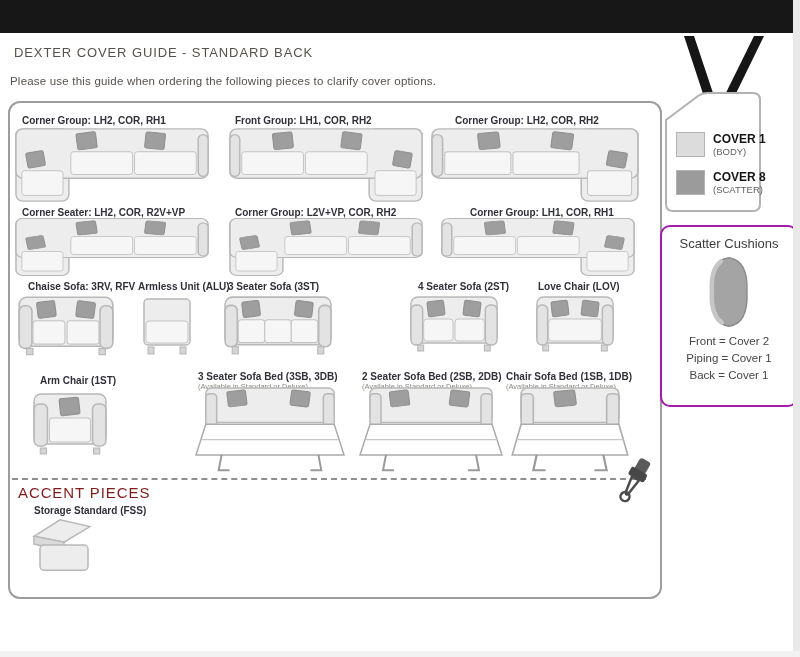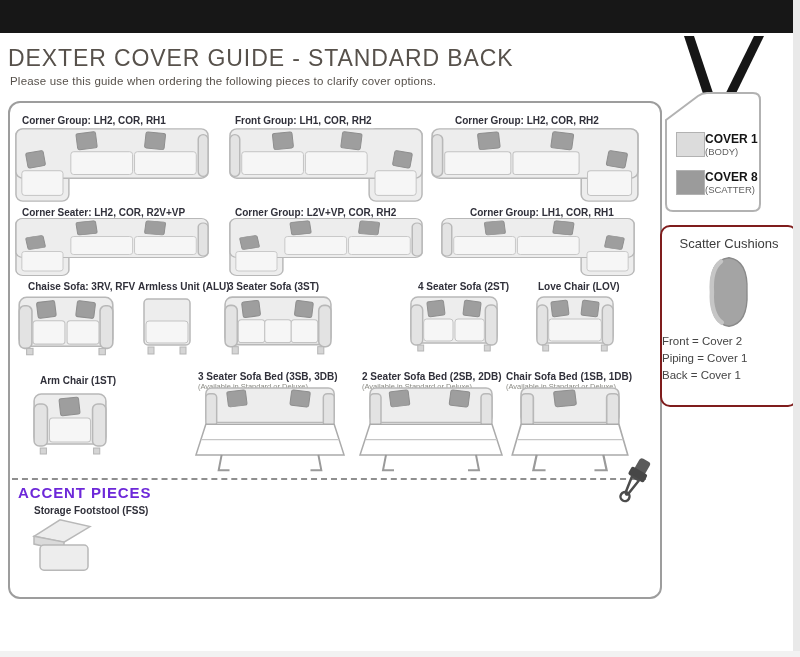--- a/index.html
+++ b/index.html
@@ -2,37 +2,37 @@
 <html><head>
 <meta charset="utf-8">
 <style>
   html,body{margin:0;padding:0}
   body{font-family:"Liberation Sans",sans-serif;background:#ffffff}
   .page{position:relative;width:800px;height:657px;background:#fff;overflow:hidden}
   .abs{position:absolute}
   .topbar{left:0;top:0;width:800px;height:33px;background:#171717}
   .edge-right{left:793px;top:0;width:7px;height:657px;background:#e9e9e9}
   .edge-bottom{left:0;top:651px;width:800px;height:6px;background:#f2f2f2}
-  .title{left:8px;top:45px;font-size:23px;letter-spacing:.9px;color:#57514b;font-weight:400}
+  .title{left:14px;top:45px;font-size:13px;letter-spacing:.9px;color:#57514b;font-weight:400}
   .subtitle{left:10px;top:75px;font-size:11.5px;letter-spacing:.2px;color:#57514b}
   .panel{left:8px;top:101px;width:650px;height:494px;border:2px solid #9d9d9d;border-radius:12px}
   .lbl{position:absolute;font-size:10px;font-weight:bold;color:#30303a;white-space:nowrap}
   .note{position:absolute;font-size:7.5px;color:#8a8a83;white-space:nowrap}
   .art{position:absolute}
   .flip{transform:scaleX(-1)}
   .divider{position:absolute;left:2px;top:375px;width:634px;border-top:2px dashed #8f8f8f}
-  .accent-heading{position:absolute;left:8px;top:381px;font-size:15px;letter-spacing:.9px;color:#6d28d9;font-weight:700}
+  .accent-heading{position:absolute;left:8px;top:381px;font-size:15px;letter-spacing:.9px;color:#7f1d1d;font-weight:400}
   .tag-wrap{left:650px;top:36px;width:132px;height:182px}
-  .tag-row{position:absolute;display:flex;align-items:flex-end}
+  .tag-row{position:absolute;display:flex;gap:8px;align-items:flex-end}
   .swatch{width:27px;height:23px;border:1px solid #b2b2b2}
   .cover-label{font-size:12px;font-weight:bold;color:#141414;line-height:13px}
   .cover-sub{font-size:9.5px;color:#5f5f5f;line-height:11px}
-  .scatter-box{left:660px;top:225px;width:134px;height:178px;border:2px solid #7f1d1d;border-radius:10px}
+  .scatter-box{left:660px;top:225px;width:134px;height:178px;border:2px solid #a21caf;border-radius:10px}
   .scatter-title{position:absolute;left:0;top:9px;width:100%;text-align:center;font-size:13px;color:#3c3c3c}
-  .scatter-line{position:absolute;left:0;width:100%;text-align:left;font-size:11.5px;color:#454545}
+  .scatter-line{position:absolute;left:0;width:100%;text-align:center;font-size:11.5px;color:#454545}
 </style>
 </head>
 <body>
 
 <div class="page">
 
   <svg width="0" height="0" style="position:absolute" aria-hidden="true">
     <defs>
       <g id="sym-corner-l">
         <rect x="2" y="2" width="54" height="76" rx="7" fill="#ededed" stroke="#b8b8b8" stroke-width="1.5"></rect>
@@ -214,21 +214,21 @@
     <svg class="art" style="left:596px;top:350px" width="56" height="56" viewBox="0 0 56 56">
       <g transform="rotate(30 28 28)">
         <rect x="22" y="4" width="12" height="14" rx="3" fill="#5a5a5a"></rect>
         <rect x="19" y="16" width="18" height="9" rx="2" fill="#474747"></rect>
         <path d="M24 25 L32 25 L29.5 42 Q28 45 26.5 42 Z" fill="none" stroke="#4c4c4c" stroke-width="2.5"></path>
         <circle cx="28" cy="46" r="4.5" fill="none" stroke="#4c4c4c" stroke-width="2.5"></circle>
       </g>
     </svg>
 
     <div class="accent-heading">ACCENT PIECES</div>
-    <div class="lbl" style="left:24px;top:402px">Storage Footstool (FSS)</div>
+    <div class="lbl" style="left:24px;top:402px">Storage Standard (FSS)</div>
     <svg class="art" style="left:18px;top:412px" width="72" height="62" viewBox="0 0 72 64" preserveAspectRatio="none">
         <use href="#sym-footstool"></use>
       </svg>
   </div>
 
   <div class="abs tag-wrap">
     <svg width="132" height="182" viewBox="0 0 132 182">
       <polygon points="34,0 44,0 70,78 61,82" fill="#161616"></polygon>
       <polygon points="104,0 114,0 73,84 66,77" fill="#161616"></polygon>
       <path d="M16 84 L48 60 Q52 57 57 57 L103 57 Q110 57 110 64 L110 168 Q110 175 103 175 L23 175 Q16 175 16 168 Z" fill="#ffffff" stroke="#b2b2b2" stroke-width="2"></path>

